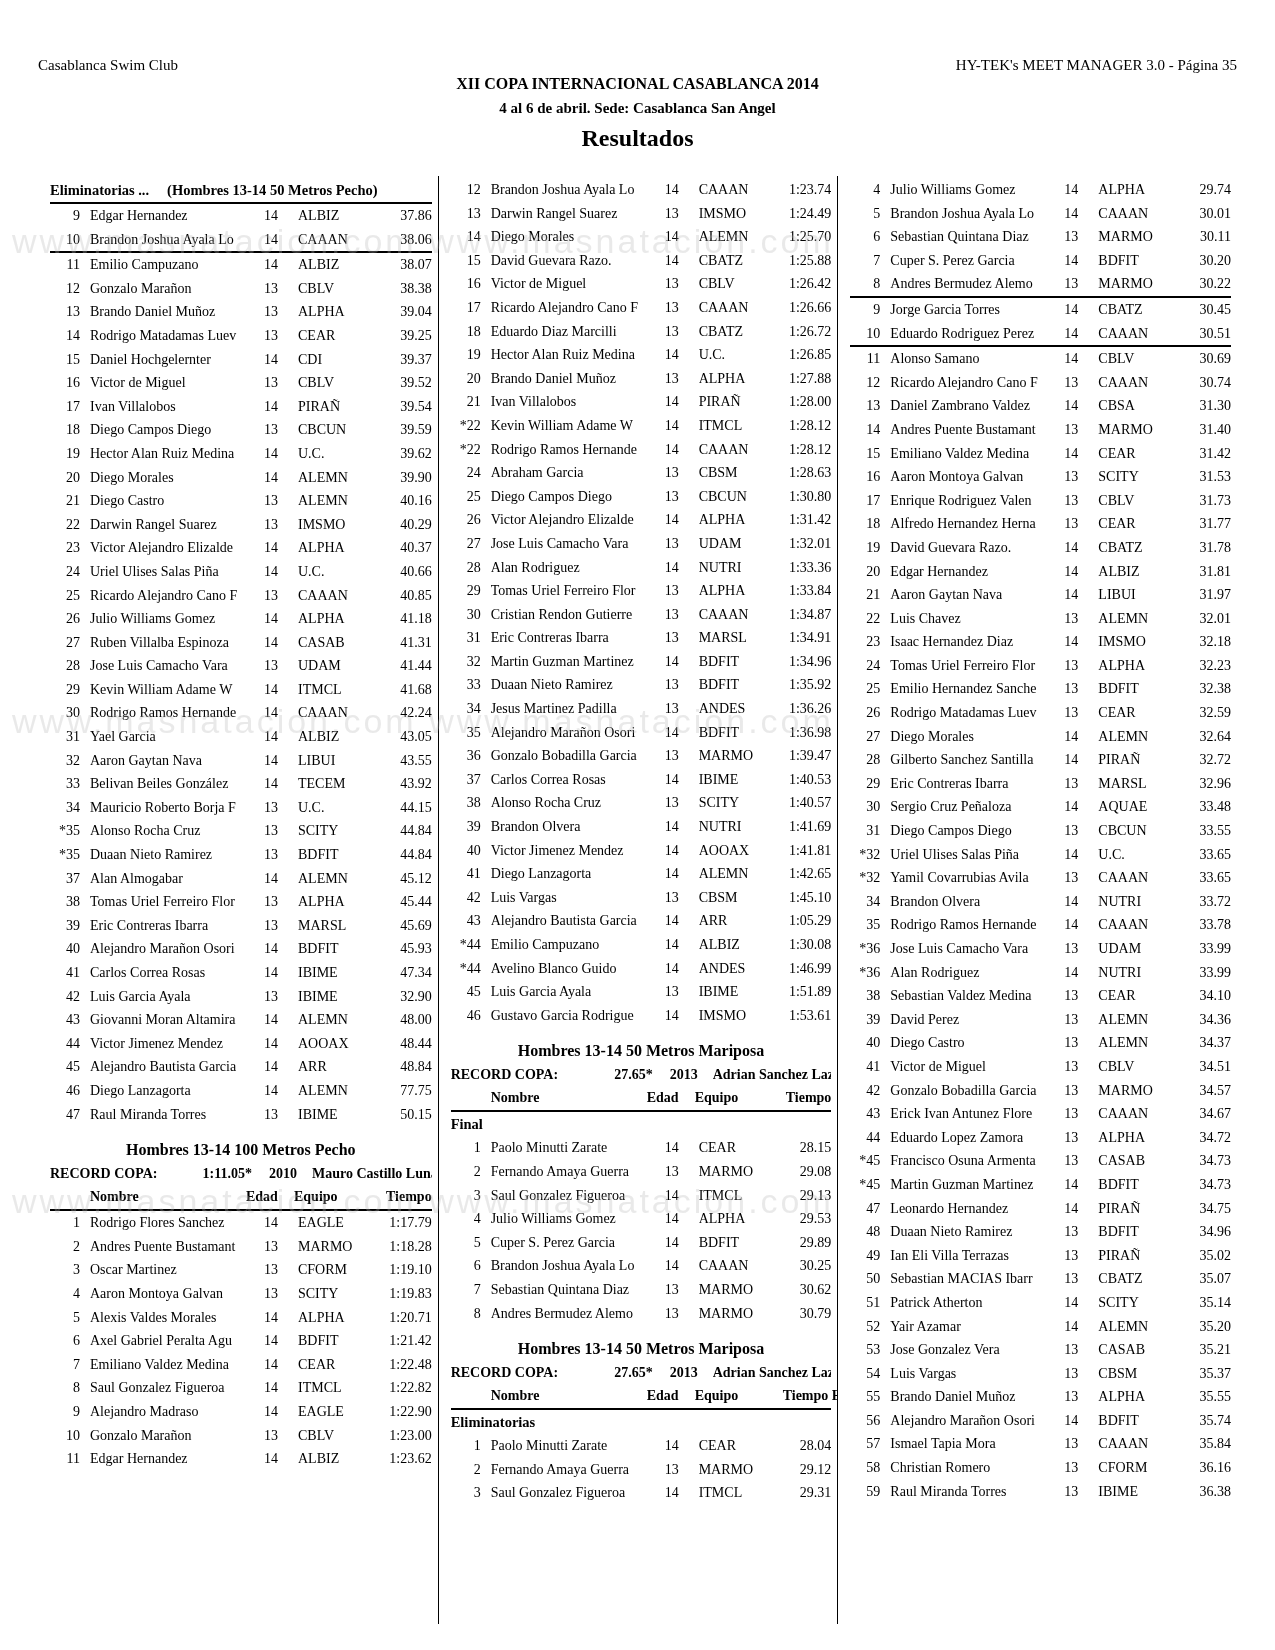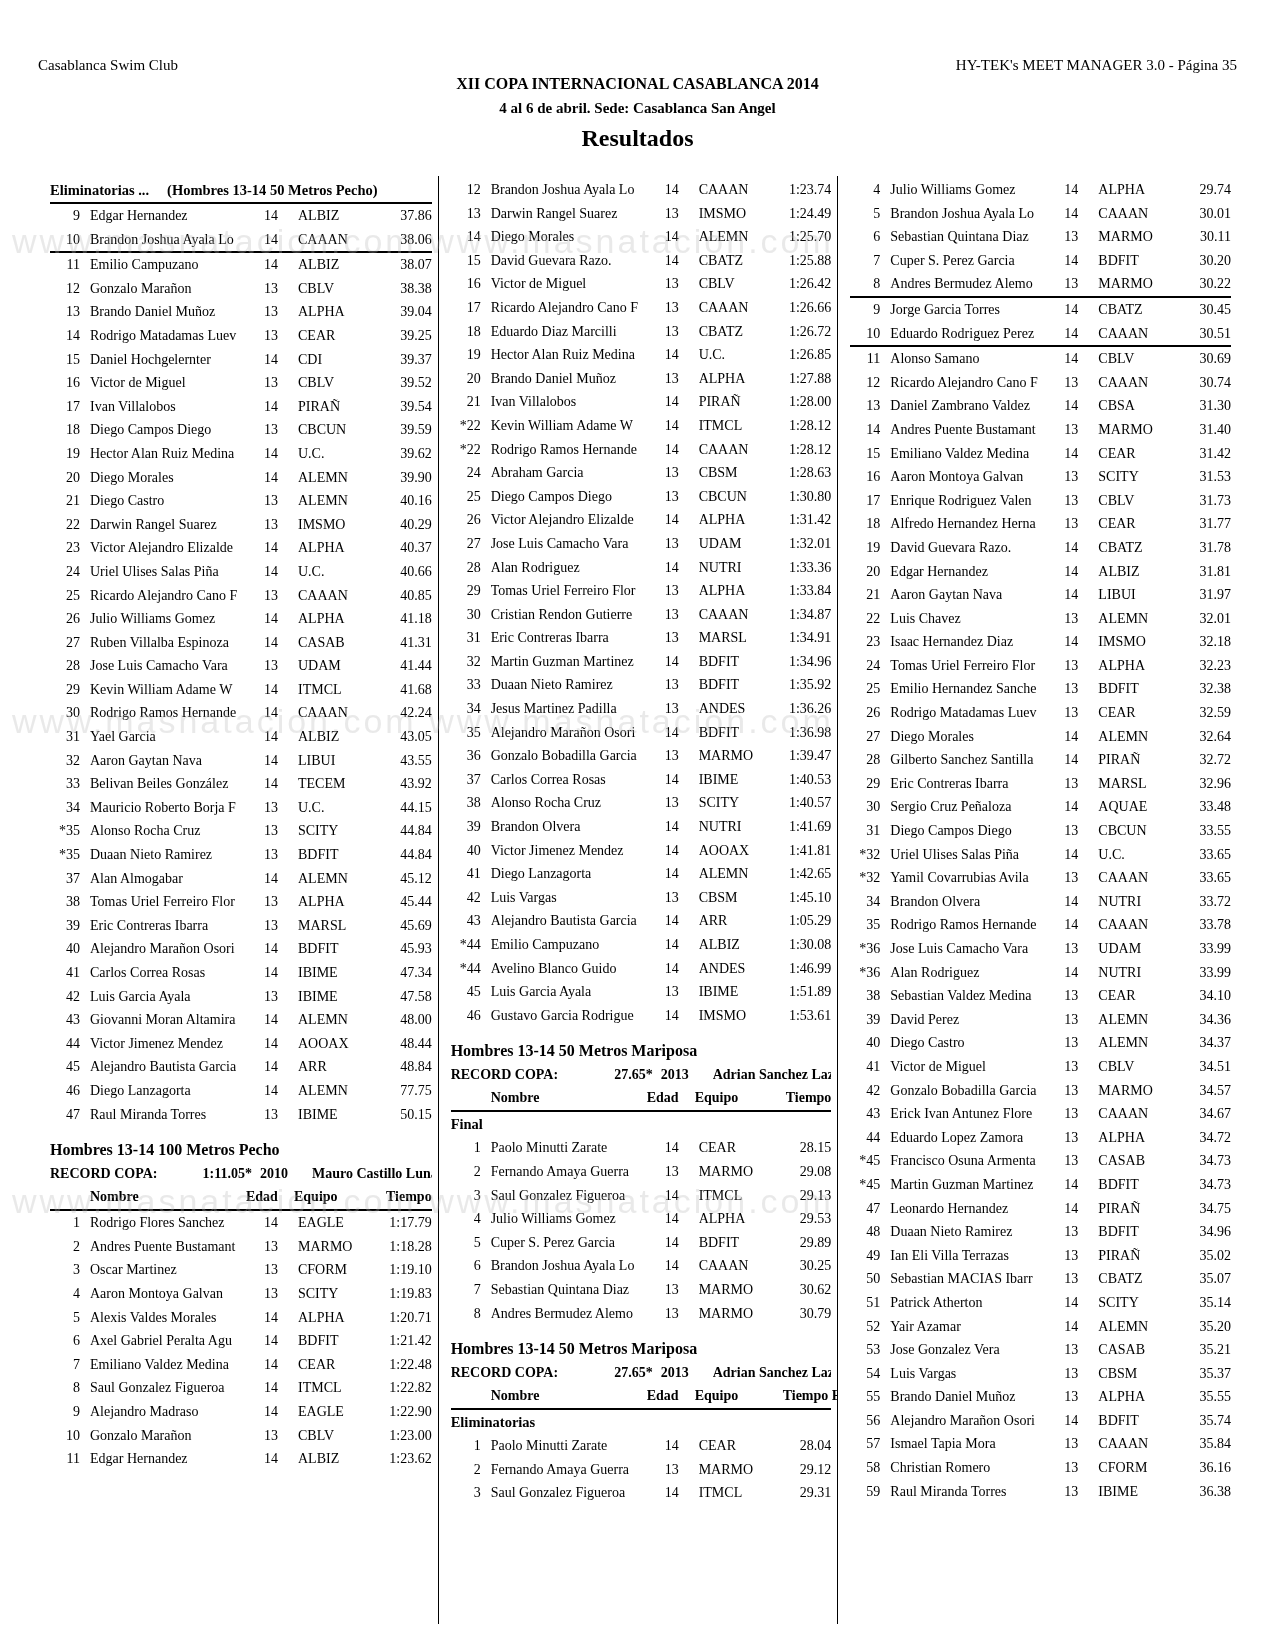--- a/index.html
+++ b/index.html
@@ -25,25 +25,25 @@
     height:1448px;
     margin-top:4px;
   }
   .col{box-sizing:border-box;padding:2px 6px 0 12px;overflow:hidden;}
   .col.mid,.col.right{border-left:1.5px solid #000;}
   
   .cont-header{
     font-weight:bold;font-size:14.5px;line-height:24px;height:24px;
     border-bottom:2px solid #000;display:flex;gap:18px;white-space:nowrap;overflow:hidden;
   }
-  .event-title{font-weight:bold;font-size:16px;line-height:24px;margin-top:12px;white-space:nowrap;overflow:hidden;}
+  .event-title{font-weight:bold;font-size:16px;line-height:24px;margin-top:12px;white-space:nowrap;overflow:hidden;text-align:center;}
   .record-row{display:flex;font-weight:bold;font-size:14px;line-height:23px;white-space:nowrap;overflow:hidden;}
   .record-row .rc-label{width:128px;flex:none;}
   .record-row .rc-time{width:74px;flex:none;text-align:right;}
-  .record-row .rc-year{width:46px;flex:none;margin-left:8px;}
+  .record-row .rc-year{width:46px;flex:none;text-align:center;margin-left:8px;}
   .record-row .rc-holder{flex:1;margin-left:6px;overflow:hidden;}
   .colhead-row{
     display:flex;font-weight:bold;font-size:14px;line-height:24px;height:24px;
     border-bottom:2.5px solid #000;white-space:nowrap;align-items:center;
   }
   .colhead-row .h-sp{width:40px;flex:none;}
   .colhead-row .h-name{width:166px;flex:none;}
   .colhead-row .h-age{width:48px;flex:none;margin-left:-10px;}
   .colhead-row .h-team{width:88px;flex:none;}
   .colhead-row .h-time{flex:1;text-align:right;}
@@ -317,21 +317,21 @@
           <span class="c-name">Carlos Correa Rosas</span>
           <span class="c-age">14</span>
           <span class="c-team">IBIME</span>
           <span class="c-time">47.34</span>
         </div>
         <div class="row">
           <span class="c-place">42</span>
           <span class="c-name">Luis Garcia Ayala</span>
           <span class="c-age">13</span>
           <span class="c-team">IBIME</span>
-          <span class="c-time">47.58</span>
+          <span class="c-time">32.90</span>
         </div>
         <div class="row">
           <span class="c-place">43</span>
           <span class="c-name">Giovanni Moran Altamira</span>
           <span class="c-age">14</span>
           <span class="c-team">ALEMN</span>
           <span class="c-time">48.00</span>
         </div>
         <div class="row">
           <span class="c-place">44</span>

